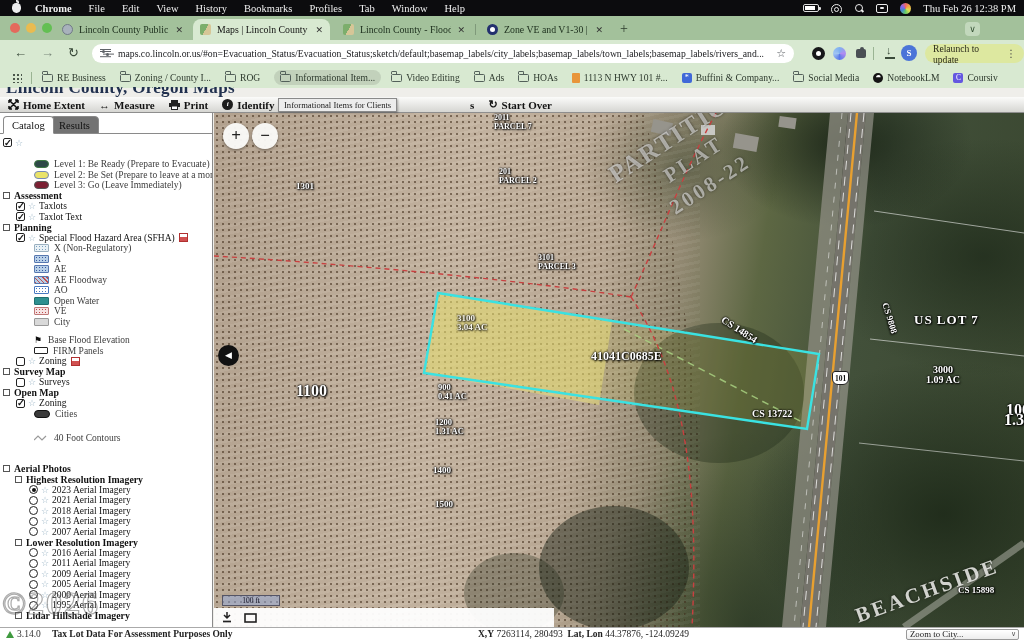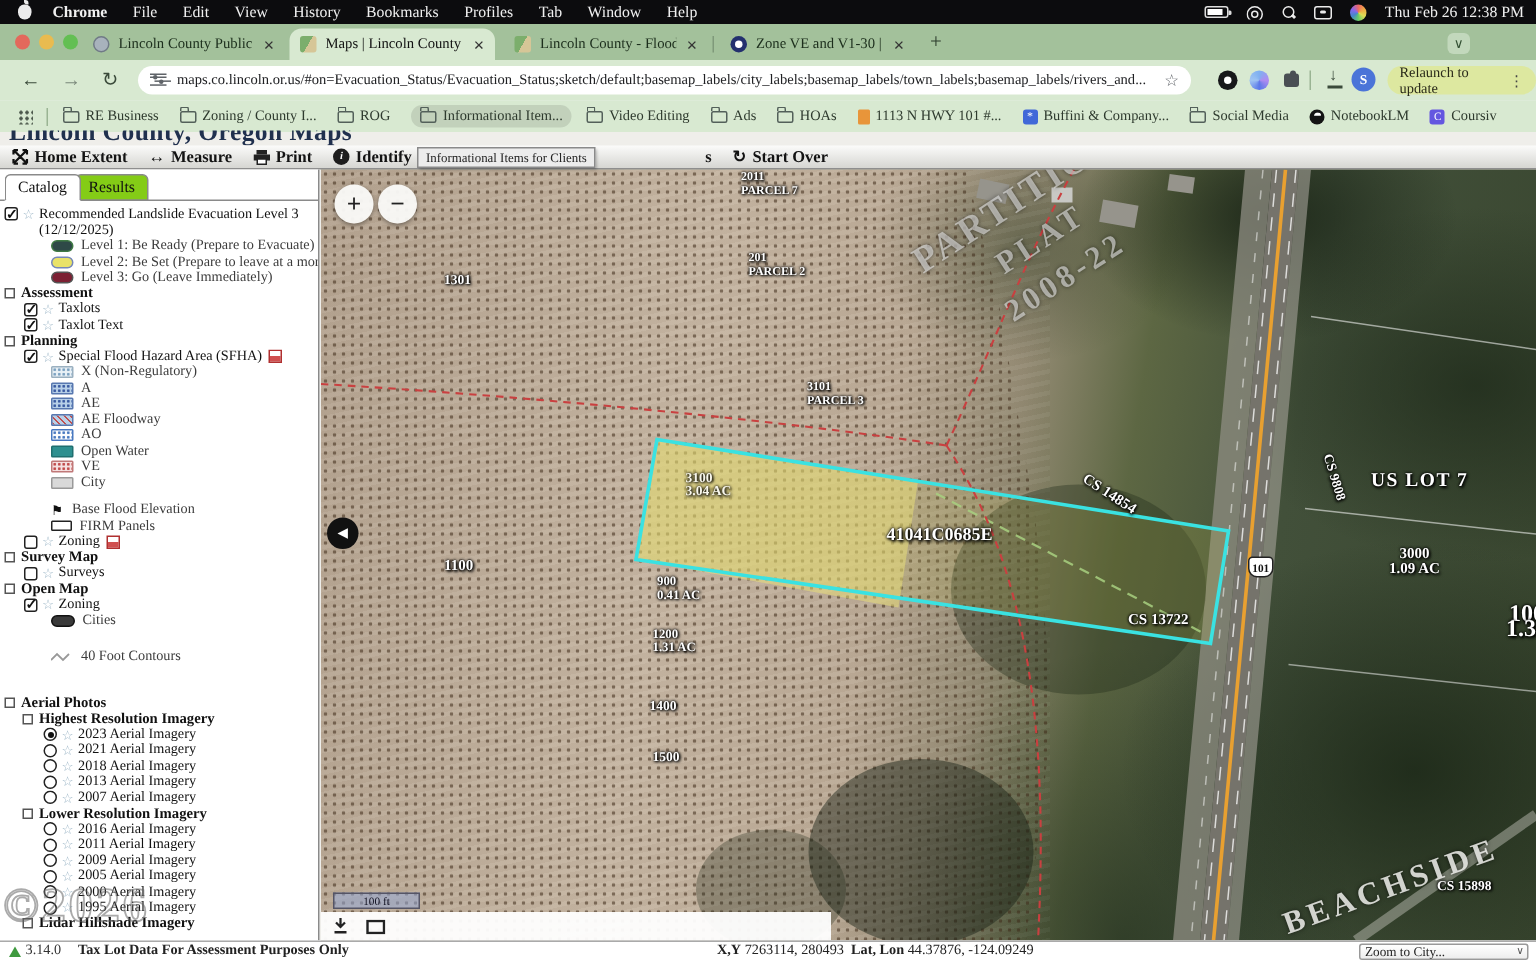--- a/index.html
+++ b/index.html
@@ -91,21 +91,21 @@
   .tb{display:flex;align-items:center;gap:4px;margin-left:14px;}
   .tb:first-child{margin-left:8px;}
   .cdark{width:11px;height:11px;border-radius:50%;background:#1d1d1d;color:#fff;font-size:7px;text-align:center;line-height:11px;font-style:italic;font-weight:bold;}
   .cdark.sel{font-style:normal;}
   #tooltip{position:absolute;left:278px;top:98px;height:14px;background:#ececec;border:1px solid #8a8a8a;font-size:8.6px;font-weight:normal;color:#222;line-height:12px;padding:0 5px;box-shadow:1px 1px 2px rgba(0,0,0,.3);z-index:30;}
 
   
   #sidebar{position:absolute;left:0;top:113px;width:213px;height:514px;background:#fff;border-right:1px solid #8a8a8a;overflow:hidden;}
   .stab{position:absolute;top:3px;height:18px;border:1px solid #8a8a8a;border-radius:4px 4px 0 0;font-size:10.5px;padding:0 8px;line-height:17px;color:#111;}
   .stab.on{background:#fff;border-bottom-color:#fff;z-index:2;text-align:right;}
-  .stab.off{background:#84cc16;}
+  .stab.off{background:#737373;}
   #tabline{position:absolute;left:0;top:20px;width:213px;height:1px;background:#8a8a8a;}
   #tree{position:absolute;left:0;top:25px;width:213px;}
   .r{display:flex;align-items:center;height:10.5px;font-size:9.5px;color:#111;white-space:nowrap;overflow:hidden;}
   .r.wrap{height:21px;white-space:normal;align-items:flex-start;}
   .r.wrap .lbl{line-height:10.5px;width:178px;}
   .p0{padding-left:3px;}.p1{padding-left:16px;}.p1b{padding-left:15px;}.p2{padding-left:34px;}.p2b{padding-left:29px;}
   .hdr{font-weight:bold;font-size:9.8px;}
   .lbl.g{color:#3c3c3c;}
   .cb{width:9px;height:9px;border:1.2px solid #222;border-radius:2px;margin-right:3px;position:relative;flex:0 0 auto;}
   .cb.on::after{content:"✓";position:absolute;left:0px;top:-2.5px;font-size:9.5px;font-weight:bold;color:#111;}
@@ -362,21 +362,20 @@
   <div id="tooltip">Informational Items for Clients</div>
 
   <div id="sidebar">
     <span class="stab on" style="left:3px">Catalog</span>
     <span class="stab off" style="left:50px">Results</span>
     <div id="tabline"></div>
     <div id="tree">
       <div class="r p0 wrap">
           <span class="cb on"></span>
           <span class="st">☆</span>
-          <span class="lbl">Recommended Landslide Evacuation Level 3 (12/12/2025)</span>
         </div>
       <div class="r p2">
           <span class="sw sw-lv1"></span>
           <span class="lbl g">Level 1: Be Ready (Prepare to Evacuate)</span>
         </div>
       <div class="r p2">
           <span class="sw sw-lv2"></span>
           <span class="lbl g">Level 2: Be Set (Prepare to leave at a moment's notice)</span>
         </div>
       <div class="r p2">
@@ -610,21 +609,21 @@
 
     <span class="ml" style="left:700px;top:202px;font-size:13px;letter-spacing:1px">US LOT 7</span>
     <span class="ml c" style="left:712px;top:252px;font-size:10px"><span>3000</span><br><span>1.09 AC</span></span>
     <span class="ml c" style="left:790px;top:292px;font-size:16px"><span>100</span><br><span>1.38</span></span>
     <span class="ml" style="left:377px;top:238px;font-size:12px">41041C0685E</span>
     <span class="ml" style="left:505px;top:212px;font-size:10px;transform:rotate(33deg)">CS 14854</span>
     <span class="ml" style="left:538px;top:296px;font-size:10px">CS 13722</span>
     <span class="ml" style="left:744px;top:472px;font-size:9px">CS 15898</span>
     <span id="beachside">BEACHSIDE</span>
     <span id="shield">101</span>
-    <span class="ml" style="left:82px;top:260px;font-size:10px">1100</span>
+    <span class="ml" style="left:82px;top:273px;font-size:16px">1100</span>
     <span class="ml" style="left:82px;top:68px">1301</span>
     <span class="ml" style="left:224px;top:270px;font-size:8.5px;line-height:9px"><span>900</span><br><span>0.41 AC</span></span>
     <span class="ml" style="left:221px;top:305px;font-size:8.5px;line-height:9px"><span>1200</span><br><span>1.31 AC</span></span>
     <span class="ml" style="left:219px;top:352px">1400</span>
     <span class="ml" style="left:221px;top:386px">1500</span>
     <span class="ml" style="left:243px;top:201px;opacity:.85;line-height:9px"><span>3100</span><br><span>3.04 AC</span></span>
     <span class="ml" style="left:280px;top:0px;font-size:8px;line-height:9px"><span>2011</span><br><span>PARCEL 7</span></span>
     <span class="ml" style="left:285px;top:54px;font-size:8px;line-height:9px"><span>201</span><br><span>PARCEL 2</span></span>
     <span class="ml" style="left:324px;top:140px;font-size:8px;line-height:9px"><span>3101</span><br><span>PARCEL 3</span></span>
     <span class="ml" style="left:660px;top:200px;transform:rotate(73deg)">CS 9808</span>

